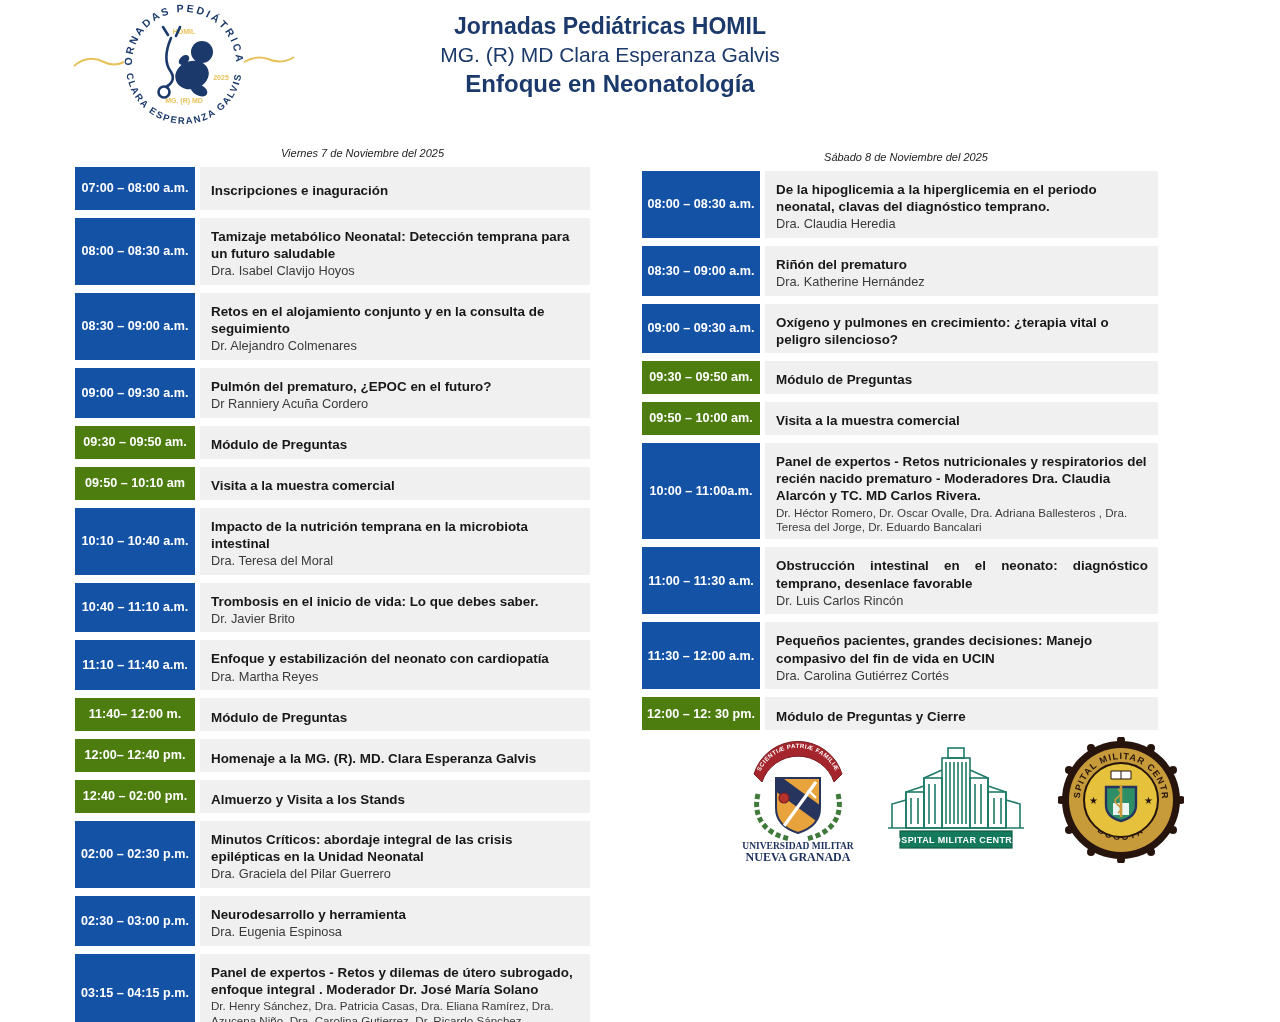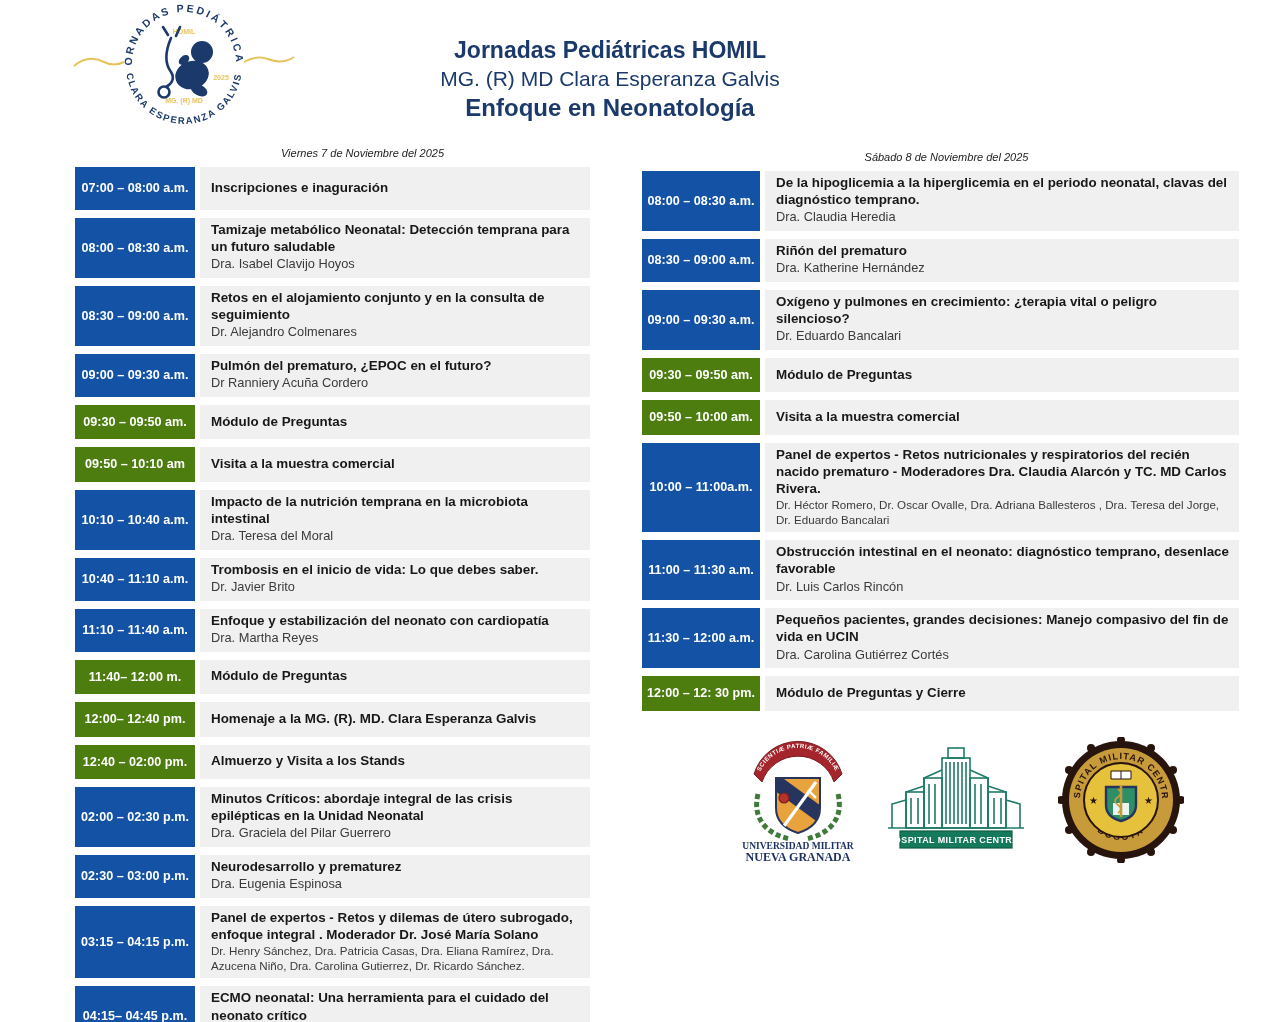--- a/index.html
+++ b/index.html
@@ -1,45 +1,45 @@
 <!DOCTYPE html>
 <html><head>
 <meta charset="utf-8">
 <style>
   html,body{margin:0;padding:0;background:#ffffff;}
   .page{position:relative;width:1280px;height:1022px;background:#ffffff;overflow:hidden;
         font-family:"Liberation Sans","DejaVu Sans",sans-serif;color:#1f1f1f;}
 
   
-  .header-title{position:absolute;left:0;right:60px;top:12px;text-align:center;color:#1b3a6b;margin-top:24px;}
+  .header-title{position:absolute;left:0;right:60px;top:12px;text-align:center;color:#1b3a6b;}
   .ht1{font-size:23px;font-weight:700;line-height:1.25;}
   .ht2{font-size:21px;font-weight:400;line-height:1.3;}
   .ht3{font-size:24px;font-weight:700;line-height:1.3;}
 
   .event-logo{position:absolute;left:68px;top:2px;}
 
   
   .day-col{position:absolute;display:flex;flex-direction:column;}
   .day-left{left:75px;top:110px;width:515px;}
-  .day-right{left:642px;top:114px;width:597px;}
+  .day-right{left:642px;top:114px;width:516px;}
   .day-header{font-style:italic;font-size:11px;font-weight:500;color:#1c1c1c;
               text-align:center;margin-bottom:8px;position:relative;margin-top:37px;}
   .day-left .day-header{left:30px;}
   .day-right .day-header{left:6px;}
   .rows{display:flex;flex-direction:column;gap:8px;}
 
   .row{display:flex;align-items:stretch;gap:5px;min-height:33px;}
   .row.blue{min-height:43px;}
   .time{flex:0 0 120px;display:flex;align-items:center;justify-content:center;
-        color:#ffffff;font-weight:700;font-size:12.6px;text-align:right;line-height:1.15;padding:10px 3px;box-sizing:border-box;}
+        color:#ffffff;font-weight:700;font-size:12.6px;text-align:right;line-height:1.15;padding:2px 3px;box-sizing:border-box;}
   .day-right .time{flex-basis:118px;}
   .time.blue{background:#1452a6;}
   .time.gold{background:#4d7c0f;}
   .content{flex:1;background:#f0f0f0;display:flex;flex-direction:column;justify-content:center;
-           padding:3px 10px 5px 11px;box-sizing:border-box;}
+           padding:10px 10px 5px 11px;box-sizing:border-box;}
   .title{font-weight:700;font-size:13.4px;line-height:1.28;color:#181818;}
   .content.justify .title{text-align:justify;}
   .speaker{font-size:12.8px;color:#3a3a3a;line-height:1.3;margin-top:1px;}
   .speaker.small{font-size:11.6px;line-height:1.25;}
 
   
   .footer-logos{position:absolute;left:742px;top:736px;display:flex;align-items:center;gap:26px;}
   .logo-caption{font-family:"Liberation Serif","DejaVu Serif",serif;fill:#1b2f5e;font-weight:700;}
 </style>
 </head>
@@ -171,21 +171,21 @@
         <div class="row blue">
           <div class="time blue">02:00 – 02:30 p.m.</div>
           <div class="content">
             <div class="title">Minutos Críticos: abordaje integral de las crisis epilépticas en la Unidad Neonatal</div>
             <div class="speaker">Dra. Graciela del Pilar Guerrero</div>
           </div>
         </div>
         <div class="row blue">
           <div class="time blue">02:30 – 03:00 p.m.</div>
           <div class="content">
-            <div class="title">Neurodesarrollo y prematurez</div>
+            <div class="title">Neurodesarrollo y herramienta</div>
             <div class="speaker">Dra. Eugenia Espinosa</div>
           </div>
         </div>
         <div class="row blue">
           <div class="time blue">03:15 – 04:15 p.m.</div>
           <div class="content">
             <div class="title">Panel de expertos - Retos y dilemas de útero subrogado, enfoque integral . Moderador Dr. José María Solano</div>
             <div class="speaker small">Dr. Henry Sánchez, Dra. Patricia Casas, Dra. Eliana Ramírez, Dra. Azucena Niño, Dra. Carolina Gutierrez, Dr. Ricardo Sánchez.</div>
           </div>
         </div>
@@ -213,21 +213,20 @@
           <div class="time blue">08:30 – 09:00 a.m.</div>
           <div class="content">
             <div class="title">Riñón del prematuro</div>
             <div class="speaker">Dra. Katherine Hernández</div>
           </div>
         </div>
         <div class="row blue">
           <div class="time blue">09:00 – 09:30 a.m.</div>
           <div class="content">
             <div class="title">Oxígeno y pulmones en crecimiento:  ¿terapia vital o peligro silencioso?</div>
-            <div class="speaker">Dr. Eduardo Bancalari</div>
           </div>
         </div>
         <div class="row gold">
           <div class="time gold">09:30 – 09:50 am.</div>
           <div class="content">
             <div class="title">Módulo de Preguntas</div>
           </div>
         </div>
         <div class="row gold">
           <div class="time gold">09:50 – 10:00 am.</div>

